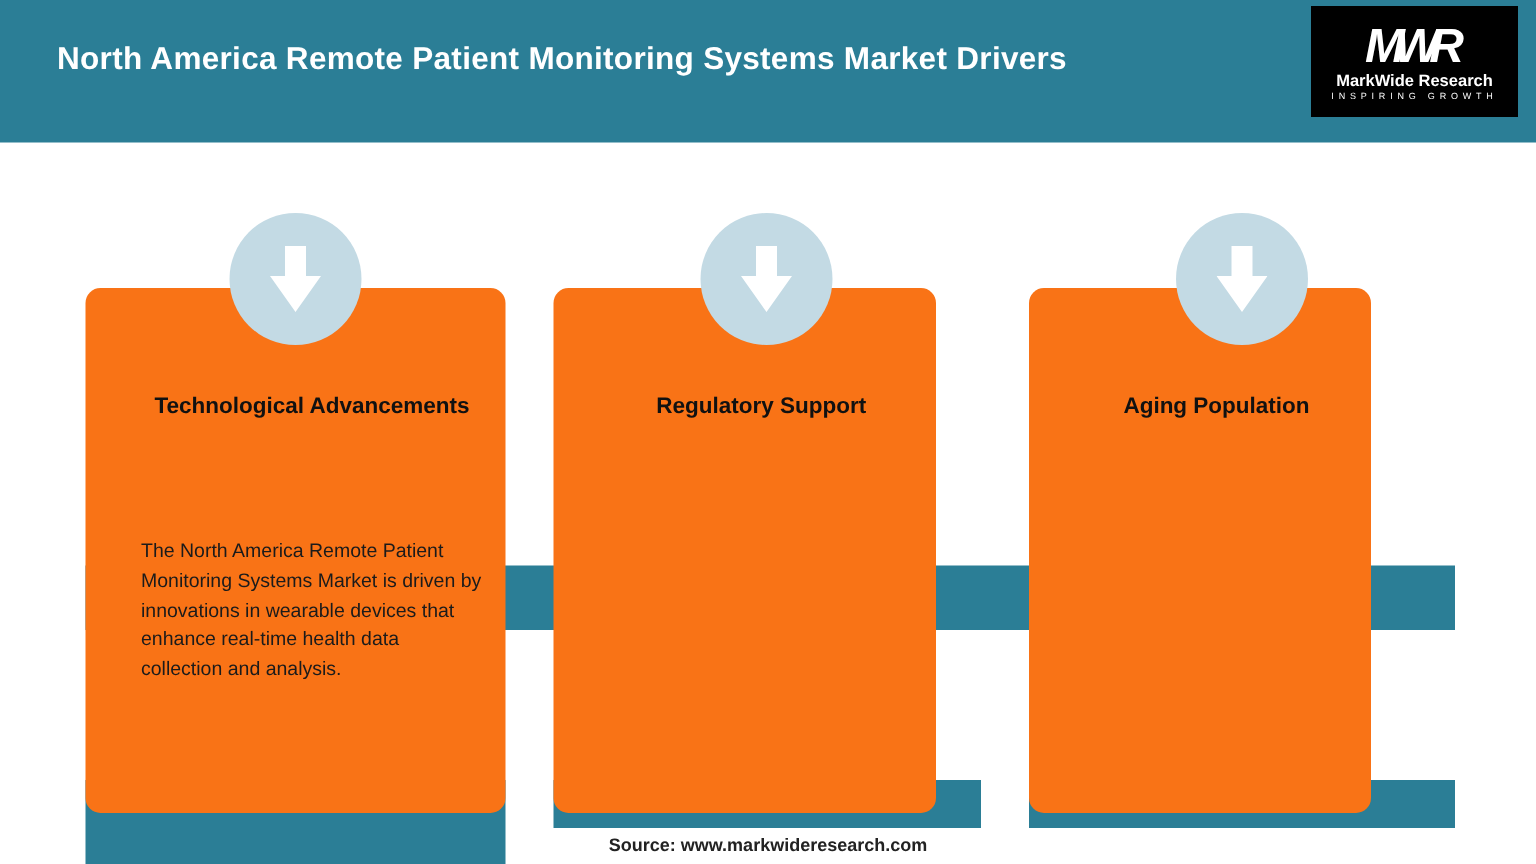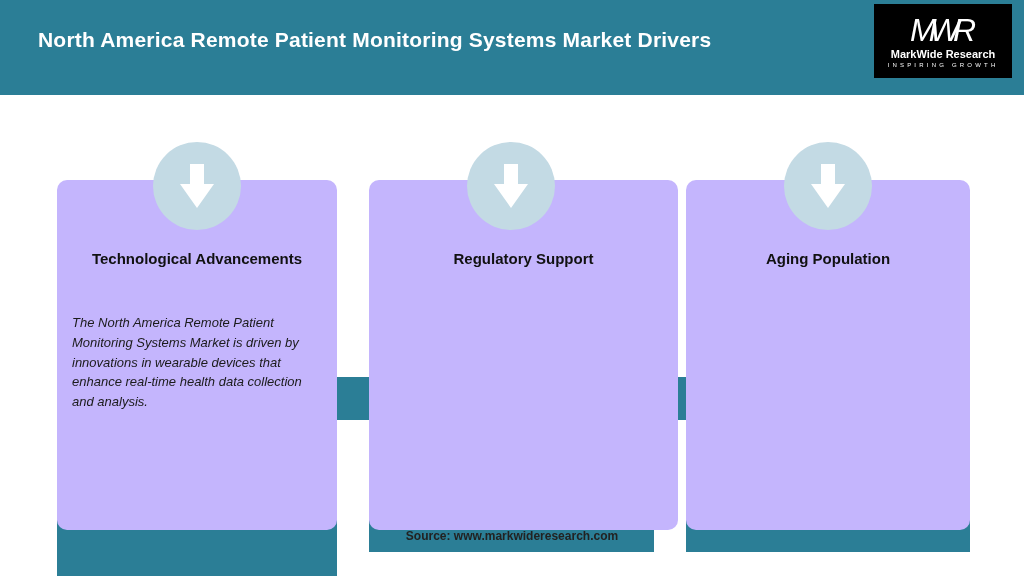--- a/index.html
+++ b/index.html
@@ -17,67 +17,67 @@
     position: absolute; left: 38px; top: 0; height: 80px;
     display: flex; align-items: center;
     color: #ffffff; font-size: 21px; font-weight: bold; letter-spacing: .2px;
   }
   .logo {
     position: absolute; right: 12px; top: 4px; width: 138px; height: 74px;
     background: #000000; color: #ffffff; z-index: 5;
     display: flex; flex-direction: column; align-items: center; justify-content: center;
   }
   .logo-mwr {
-    font-size: 32px; font-weight: normal; font-style: italic;
+    font-size: 32px; font-weight: bold; font-style: italic;
     letter-spacing: -7px; line-height: 1; padding-right: 7px;
   }
   .logo-company { font-size: 11px; font-weight: bold; margin-top: 2px; white-space: nowrap; text-align: center; }
   .logo-tagline { font-size: 6px; letter-spacing: 3.2px; margin-top: 2px; text-transform: uppercase; white-space: nowrap; }
 
   
   .band {
     position: absolute; left: 57px; top: 377px; width: 913px; height: 43px;
     background: #2b7e96; z-index: 1;
   }
   .tab { position: absolute; background: #2b7e96; z-index: 1; }
   .tab-1 { left: 57px;  top: 520px; width: 280px; height: 56px; }
   .tab-2 { left: 369px; top: 520px; width: 285px; height: 32px; }
   .tab-3 { left: 686px; top: 520px; width: 284px; height: 32px; }
 
   
   .card {
-    position: absolute; top: 180px; height: 350px;
-    background: #c4b5fd; border-radius: 10px; z-index: 2;
+    position: absolute; top: 192px; height: 350px;
+    background: #f97316; border-radius: 10px; z-index: 2; padding-left: 22px;
   }
   .card-1 { left: 57px;  width: 280px; }
-  .card-2 { left: 369px; width: 309px; }
-  .card-3 { left: 686px; width: 284px; }
+  .card-2 { left: 369px; width: 255px; }
+  .card-3 { left: 686px; width: 228px; }
   .card-title {
     margin-top: 70px; text-align: center;
     font-size: 15px; font-weight: bold; color: #111111;
   }
   .card-body {
-    margin: 46px 15px 0 15px;
-    font-size: 13px; line-height: 1.52; color: #1b1b1b; text-align: left; font-style: italic;
+    margin: 78px 15px 0 15px;
+    font-size: 13px; line-height: 1.52; color: #1b1b1b; text-align: left;
   }
 
   
   .circle {
     position: absolute; top: 142px; width: 88px; height: 88px;
     border-radius: 50%; background: #c3dae4; z-index: 3;
     display: flex; align-items: center; justify-content: center;
   }
   .circle-1 { left: 153px; }
   .circle-2 { left: 467px; }
   .circle-3 { left: 784px; }
   .arrow-svg { display: block; }
 
   
   .source {
-    position: absolute; left: 312px; width: 400px; top: 529px;
+    position: absolute; left: 312px; width: 400px; top: 556px;
     text-align: center; font-size: 12px; font-weight: bold; color: #222222; z-index: 6;
   }
   .disclaimer {
     position: absolute; right: 12px; top: 559px;
     font-size: 9px; color: #222222; z-index: 6;
   }
 </style>
 </head>
 <body>
 

